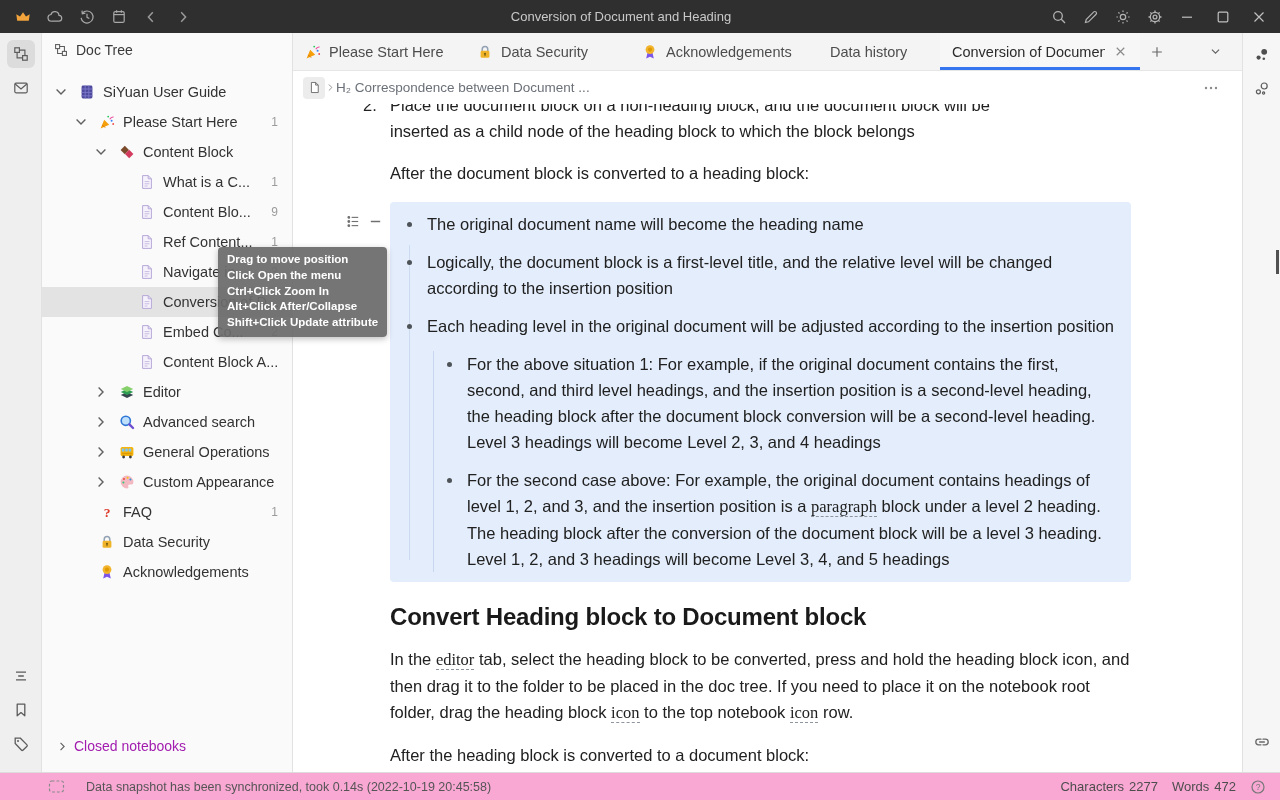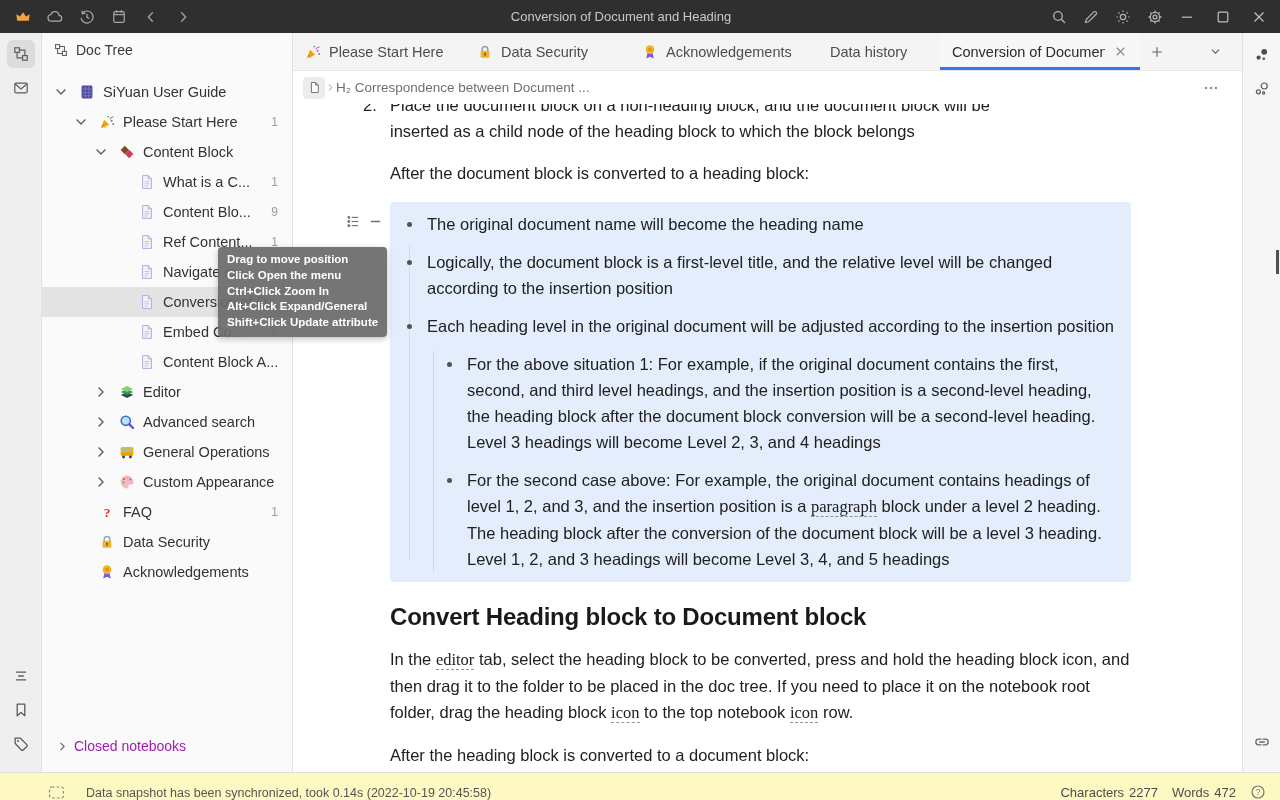--- a/index.html
+++ b/index.html
@@ -84,21 +84,21 @@
   #sb-list::before{content:'';position:absolute;left:19px;top:34px;bottom:12px;width:1px;background:rgba(60,100,180,0.13);}
   .sb-li{position:relative;margin-bottom:12px;}
   #sb-list > .sb-li:last-child{margin-bottom:0;}
   .sb-li::before{content:'';position:absolute;left:-20px;top:10.5px;width:5px;height:5px;border-radius:50%;background:#4e5358;}
   .sb-nested{margin-top:12px;margin-left:6px;padding-left:33px;border-left:1px solid rgba(60,100,180,0.16);}
   .sb-nested .sb-li:last-child{margin-bottom:0;}
   .doc-h2{font-size:24px;font-weight:700;margin:22px 0 4px;color:#1a1a1a;letter-spacing:-0.2px;}
   .dashed{border-bottom:1px dashed #8f959e;font-family:Liberation Serif, serif;}
 
   
-  #statusbar{height:28px;background:#fef9c3;border-top:1px solid #dcdcdc;display:flex;align-items:flex-end;padding:0 14px 0 48px;font-size:12.5px;color:#555;}
+  #statusbar{height:28px;background:#f9a8d4;border-top:1px solid #dcdcdc;display:flex;align-items:center;padding:0 14px 0 48px;font-size:12.5px;color:#555;}
   #status-icon{width:17px;height:15px;margin-right:21px;flex:none;}
   #status-msg{white-space:nowrap;}
   #status-right{margin-left:auto;display:flex;align-items:center;gap:14px;font-size:13px;color:#4d4d4d;}
   .stat{display:inline-flex;gap:5px;white-space:nowrap;}
   .help-btn{width:16px;height:16px;}
 
   
   #tooltip{position:absolute;left:218px;top:247px;z-index:99;background:rgba(106,106,106,0.93);color:#fff;border-radius:4px;padding:5px 9px 6px;font-size:11.5px;font-weight:700;line-height:15.8px;box-shadow:0 2px 6px rgba(0,0,0,0.25);white-space:nowrap;}
   #scroll-thumb{position:absolute;right:1px;top:250px;width:3px;height:24px;background:#515151;z-index:98;}
 </style>
@@ -658,17 +658,17 @@
             <text x="8" y="11" text-anchor="middle" font-size="8.5" fill="#777" font-family="Liberation Sans,sans-serif">?</text>
           </svg>
         </span>
     </div>
   </footer>
 
   <div id="tooltip">
       <div class="tt-line">Drag to move position</div>
       <div class="tt-line">Click Open the menu</div>
       <div class="tt-line">Ctrl+Click Zoom In</div>
-      <div class="tt-line">Alt+Click Expand/General</div>
+      <div class="tt-line">Alt+Click After/Collapse</div>
       <div class="tt-line">Shift+Click Update attribute</div>
     </div>
   <div id="scroll-thumb"></div>
 </div>
 
 </body></html>

